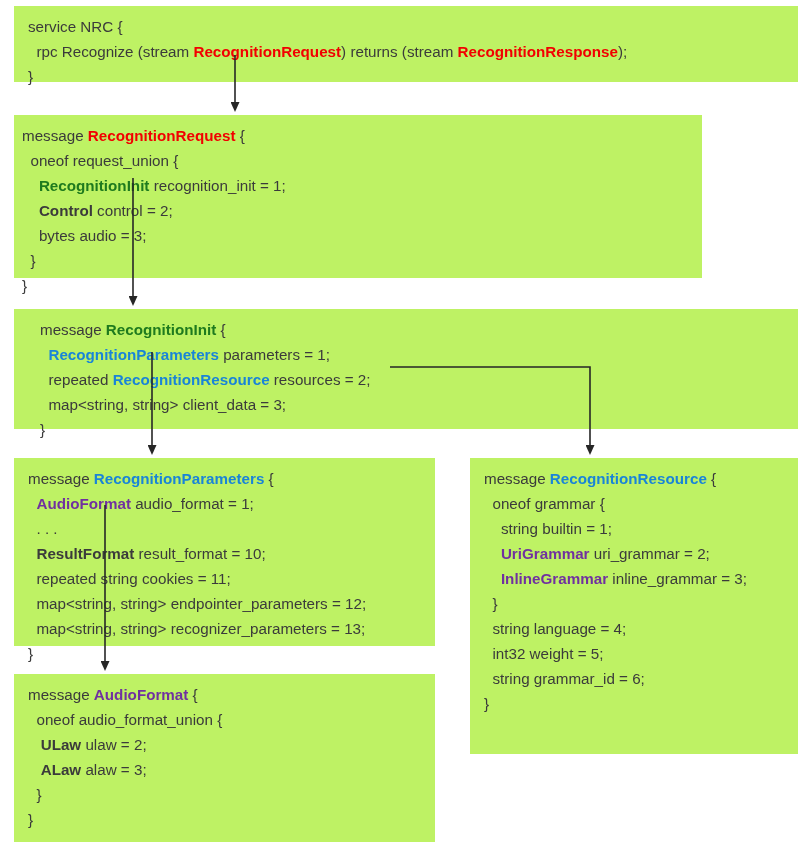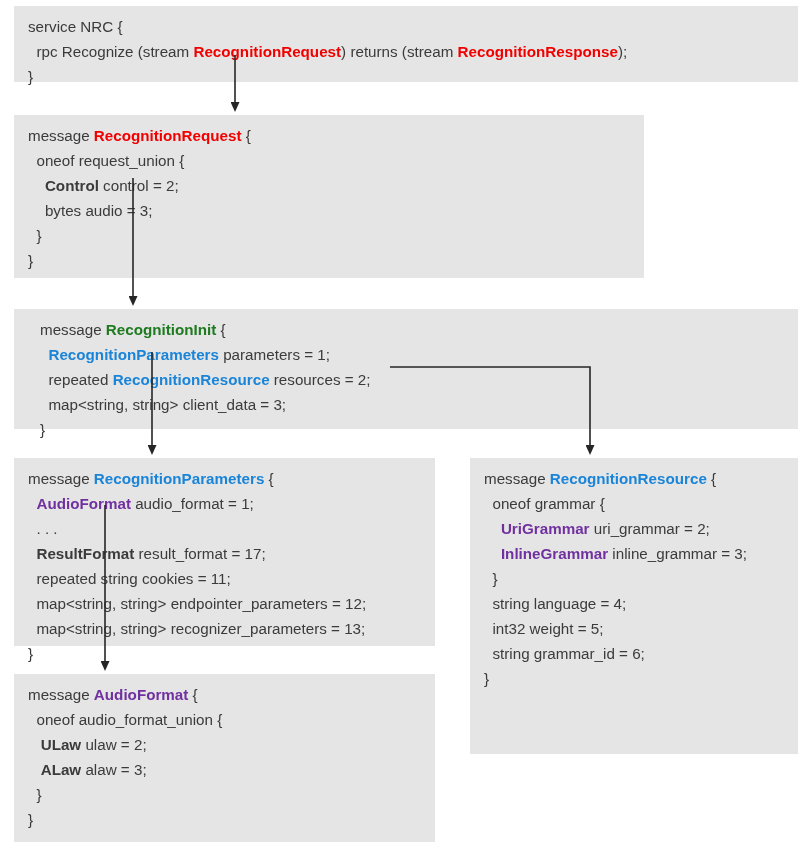--- a/index.html
+++ b/index.html
@@ -16,21 +16,21 @@
     overflow: hidden;
   }
   #canvas {
     position: absolute;
     left: 0; top: 0;
     width: 804px;
     height: 861px;
   }
   .block {
     position: absolute;
-    background: #e5e5e5;
+    background: #bef264;
     box-sizing: border-box;
     padding: 0;
     z-index: 1;
   }
   .code-line {
     font-family: "Liberation Sans", sans-serif;
     font-size: 15.2px;
     line-height: 25px;
     color: #3b3b3b;
     white-space: pre;
@@ -53,51 +53,53 @@
 <body>
 
 <div id="canvas">
 
   <div class="block" style="left:14px; top:6px; width:784px; height:76px; padding:8px 0 0 14px;">
       <div class="code-line"><span>service NRC {</span></div>
       <div class="code-line"><span>  rpc Recognize (stream </span><span class="red">RecognitionRequest</span><span>) returns (stream </span><span class="red">RecognitionResponse</span><span>);</span></div>
       <div class="code-line"><span>}</span></div>
     </div>
 
-  <div class="block" style="left:14px; top:115px; width:630px; height:163px; padding:8px 0 0 14px;">
+  <div class="block" style="left:14px; top:115px; width:688px; height:163px; padding:8px 0 0 8px;">
       <div class="code-line"><span>message </span><span class="red">RecognitionRequest</span><span> {</span></div>
       <div class="code-line"><span>  oneof request_union {</span></div>
+      <div class="code-line"><span>    </span><span class="green">RecognitionInit</span><span> recognition_init = 1;</span></div>
       <div class="code-line"><span>    </span><span class="black-b">Control</span><span> control = 2;</span></div>
       <div class="code-line"><span>    bytes audio = 3;</span></div>
       <div class="code-line"><span>  }</span></div>
       <div class="code-line"><span>}</span></div>
     </div>
 
   <div class="block" style="left:14px; top:309px; width:784px; height:120px; padding:8px 0 0 26px;">
       <div class="code-line"><span>message </span><span class="green">RecognitionInit</span><span> {</span></div>
       <div class="code-line"><span>  </span><span class="blue">RecognitionParameters</span><span> parameters = 1;</span></div>
       <div class="code-line"><span>  repeated </span><span class="blue">RecognitionResource</span><span> resources = 2;</span></div>
       <div class="code-line"><span>  map&lt;string, string&gt; client_data = 3;</span></div>
       <div class="code-line"><span>}</span></div>
     </div>
 
   <div class="block" style="left:14px; top:458px; width:421px; height:188px; padding:8px 0 0 14px;">
       <div class="code-line"><span>message </span><span class="blue">RecognitionParameters</span><span> {</span></div>
       <div class="code-line"><span>  </span><span class="purple">AudioFormat</span><span> audio_format = 1;</span></div>
       <div class="code-line"><span>  . . .</span></div>
-      <div class="code-line"><span>  </span><span class="black-b">ResultFormat</span><span> result_format = 17;</span></div>
+      <div class="code-line"><span>  </span><span class="black-b">ResultFormat</span><span> result_format = 10;</span></div>
       <div class="code-line"><span>  repeated string cookies = 11;</span></div>
       <div class="code-line"><span>  map&lt;string, string&gt; endpointer_parameters = 12;</span></div>
       <div class="code-line"><span>  map&lt;string, string&gt; recognizer_parameters = 13;</span></div>
       <div class="code-line"><span>}</span></div>
     </div>
 
   <div class="block" style="left:470px; top:458px; width:328px; height:296px; padding:8px 0 0 14px;">
       <div class="code-line"><span>message </span><span class="blue">RecognitionResource</span><span> {</span></div>
       <div class="code-line"><span>  oneof grammar {</span></div>
+      <div class="code-line"><span>    string builtin = 1;</span></div>
       <div class="code-line"><span>    </span><span class="purple">UriGrammar</span><span> uri_grammar = 2;</span></div>
       <div class="code-line"><span>    </span><span class="purple">InlineGrammar</span><span> inline_grammar = 3;</span></div>
       <div class="code-line"><span>  }</span></div>
       <div class="code-line"><span>  string language = 4;</span></div>
       <div class="code-line"><span>  int32 weight = 5;</span></div>
       <div class="code-line"><span>  string grammar_id = 6;</span></div>
       <div class="code-line"><span>}</span></div>
     </div>
 
   <div class="block" style="left:14px; top:674px; width:421px; height:168px; padding:8px 0 0 14px;">

